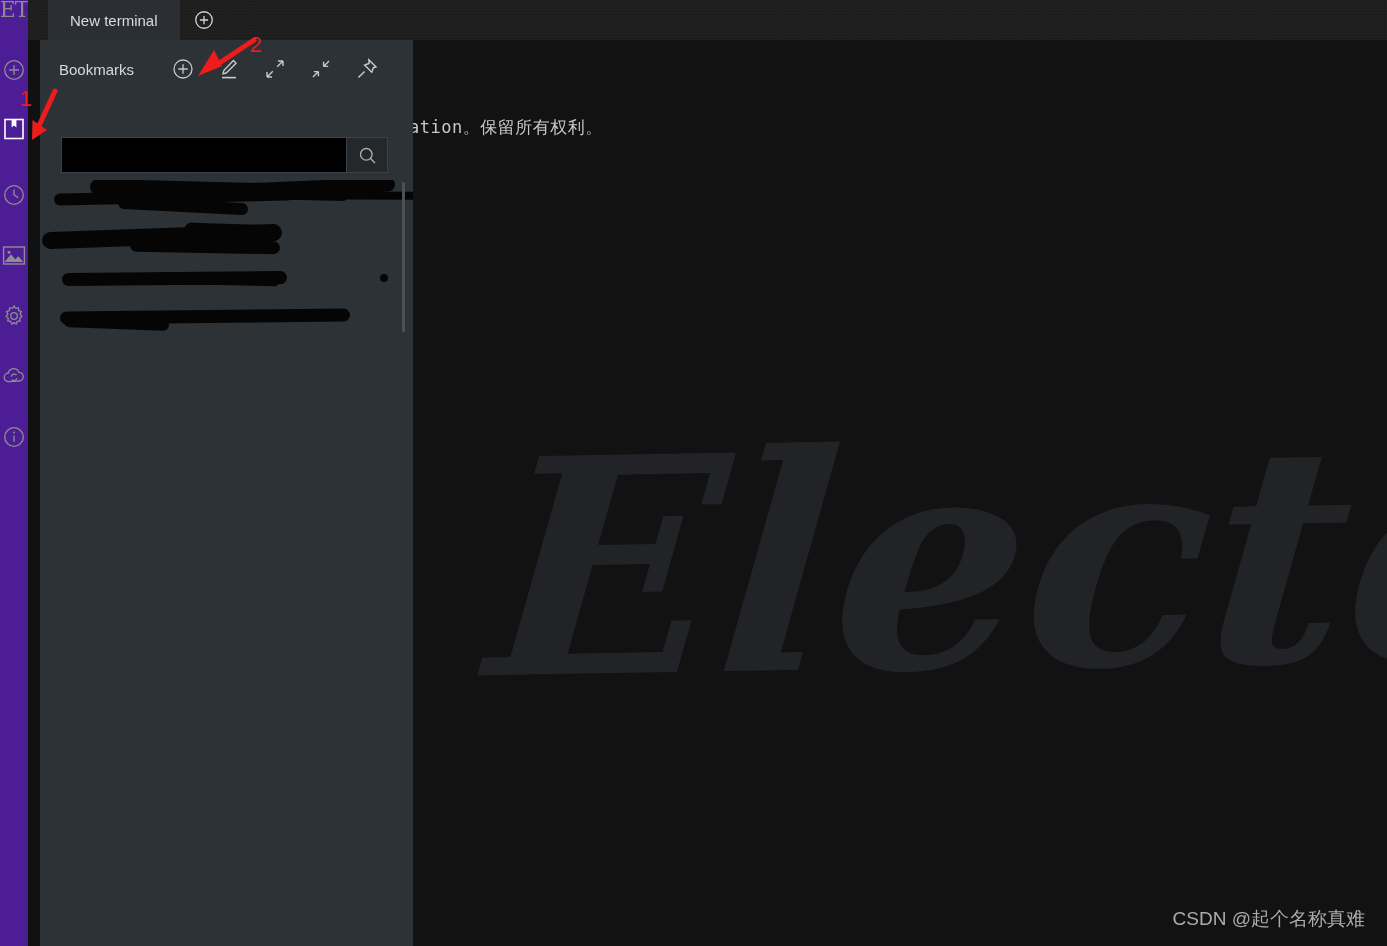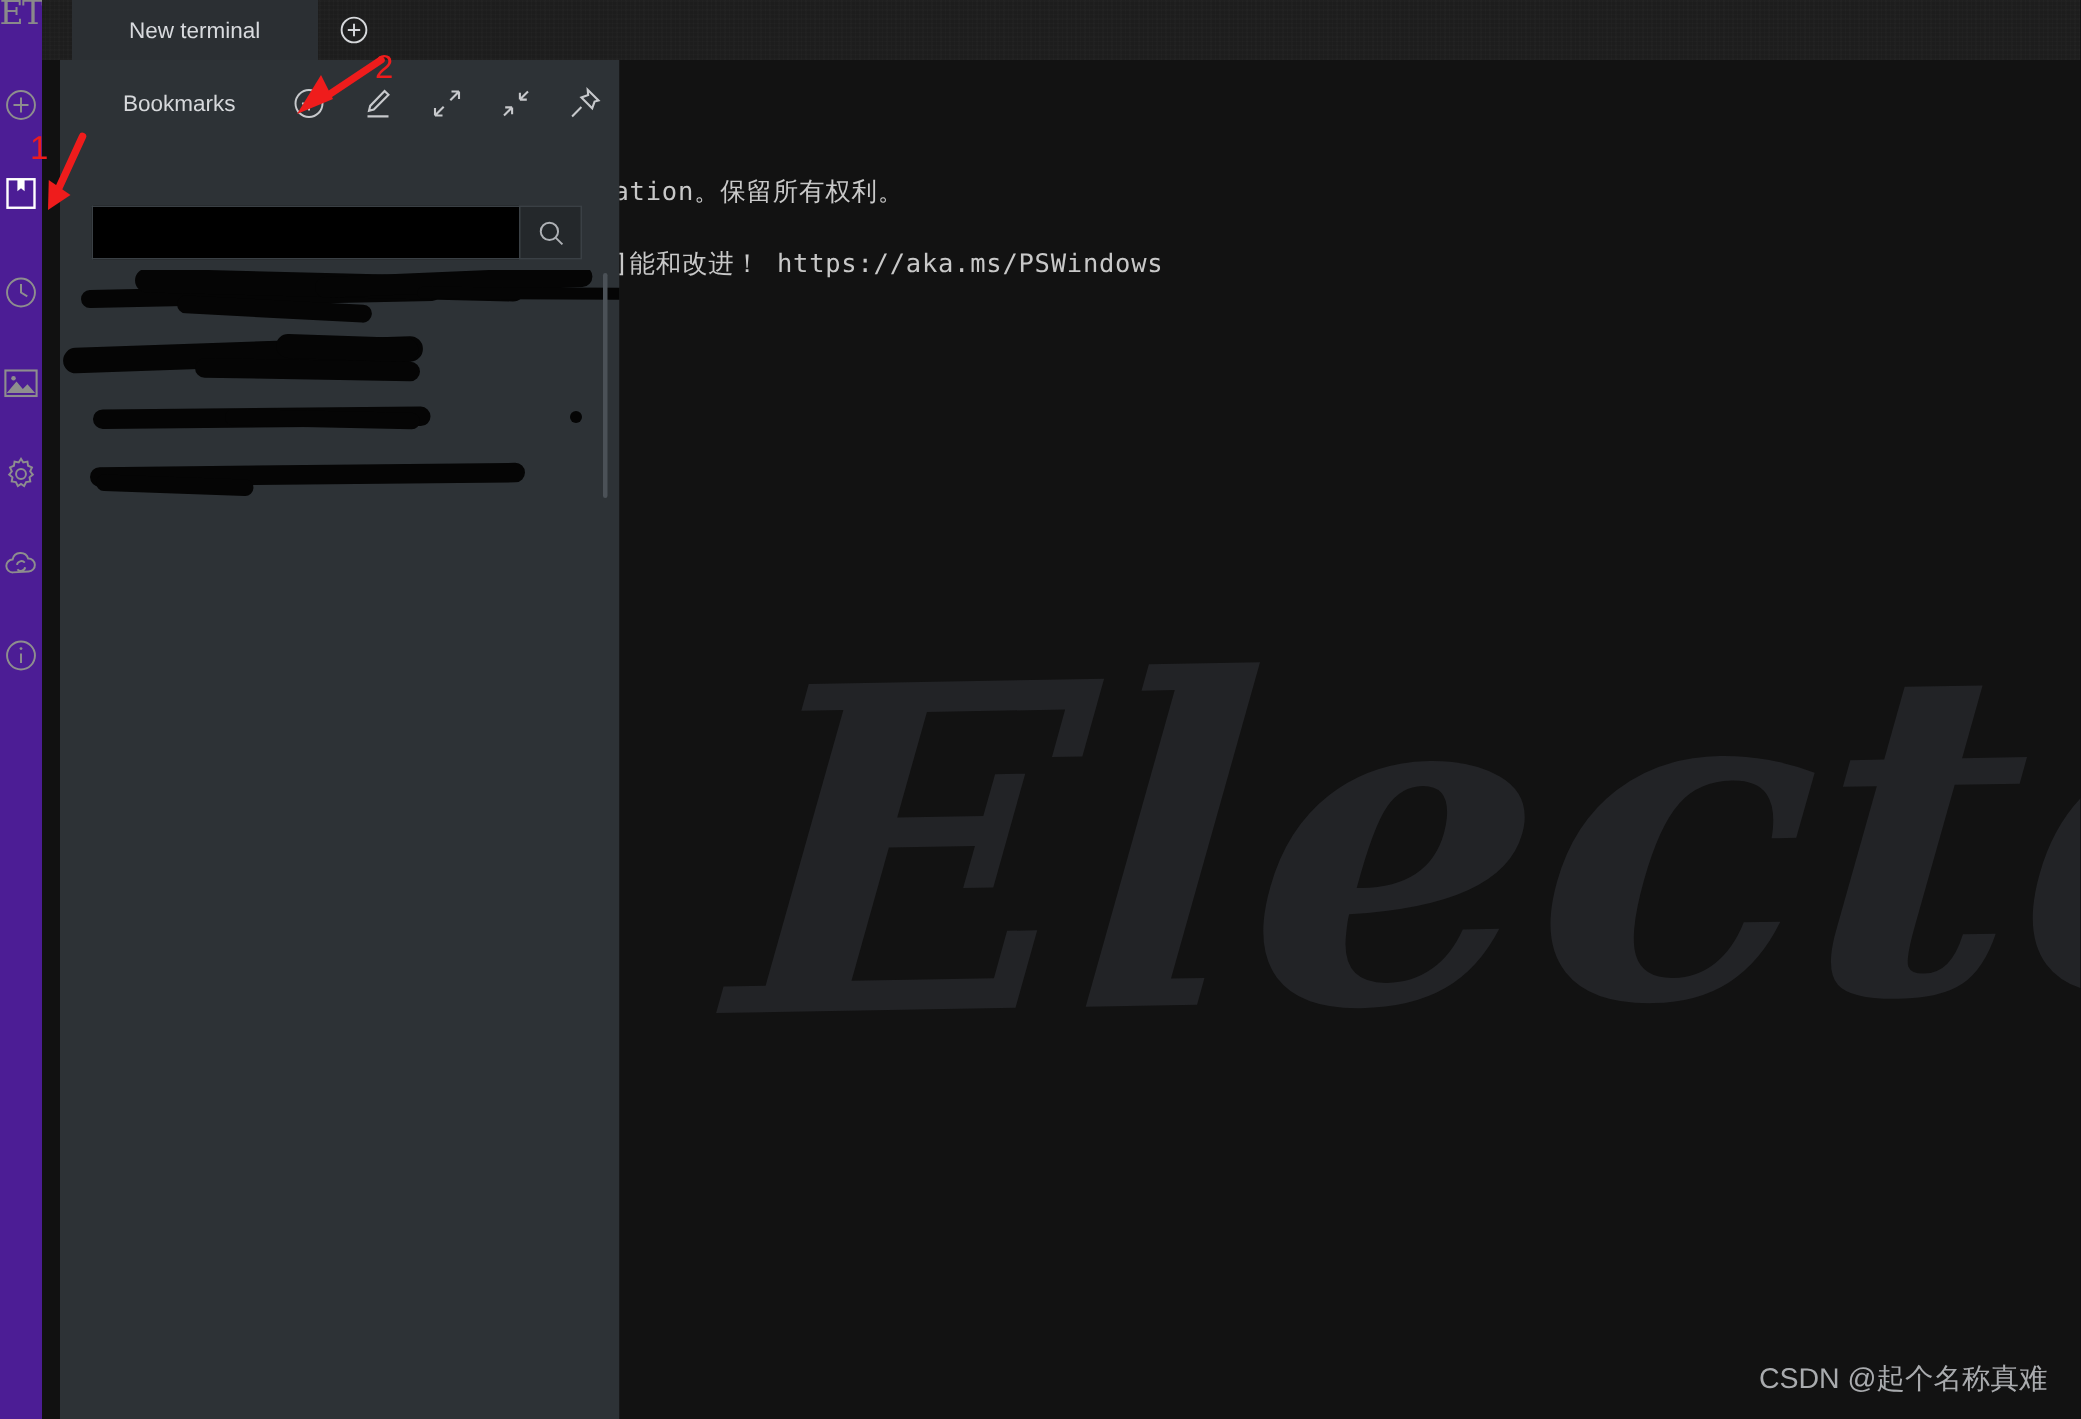--- a/index.html
+++ b/index.html
@@ -24,21 +24,21 @@
       repeating-linear-gradient(0deg, rgba(255,255,255,.012) 0 1px, transparent 1px 3px),
       repeating-linear-gradient(90deg, rgba(255,255,255,.012) 0 1px, transparent 1px 3px);
   }
   .tabstrip {
     position: absolute; left: 48px; top: 0;
     height: 40px; display: flex; align-items: center; gap: 0;
   }
   .tab {
     height: 40px;
     display: flex; align-items: center;
-    padding: 0 38px;
+    padding: 0 22px;
     background: #2b2f33;
     color: #d8dade;
     font-size: 15px;
     white-space: nowrap;
     cursor: pointer;
   }
   .tab-add {
     width: 48px; height: 40px;
     display: flex; align-items: center; justify-content: center;
     cursor: pointer;
@@ -72,21 +72,21 @@
 
   
   .panel {
     position: absolute; left: 40px; top: 40px;
     width: 373px; height: 906px;
     background: #2d3236;
   }
   .panel-header {
     position: absolute; left: 0; top: 0;
     width: 373px; height: 58px;
-    display: flex; align-items: center; justify-content: flex-end;
+    display: flex; align-items: center;
   }
   .panel-title {
     margin-left: 19px;
     color: #d6d8db;
     font-size: 15px;
     white-space: nowrap;
   }
   .panel-tools {
     display: flex; align-items: center;
     margin-left: 26px;
@@ -365,21 +365,20 @@
     </div>
   </div>
 
   <div class="terminal">
 
     <div class="watermark">
       <span>Electerm</span>
     </div>
 
     <div class="term-line" style="top:76px">ation。保留所有权利。</div>
-    <div class="term-line" style="top:124px">]能和改进！ https://aka.ms/PSWindows</div>
 
     <div class="csdn">CSDN @起个名称真难</div>
   </div>
 
   <div class="anno-num" style="left:20px; top:86px;">1</div>
   <svg class="anno-arrow" style="left:22px; top:88px;" width="44" height="56" viewBox="0 0 44 56">
     <path d="M33 3 L16 40" stroke="#ef1c1c" stroke-width="5" stroke-linecap="round" fill="none"></path>
     <path d="M10 52 L10.5 32 L25 42 Z" fill="#ef1c1c"></path>
   </svg>
 

